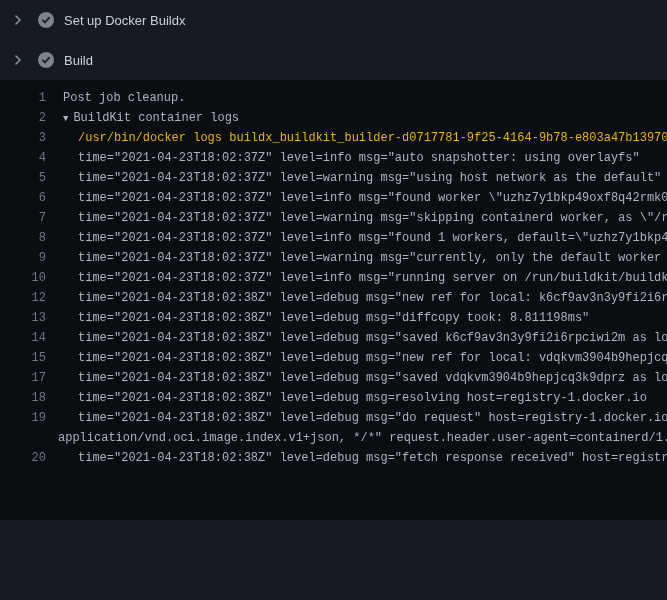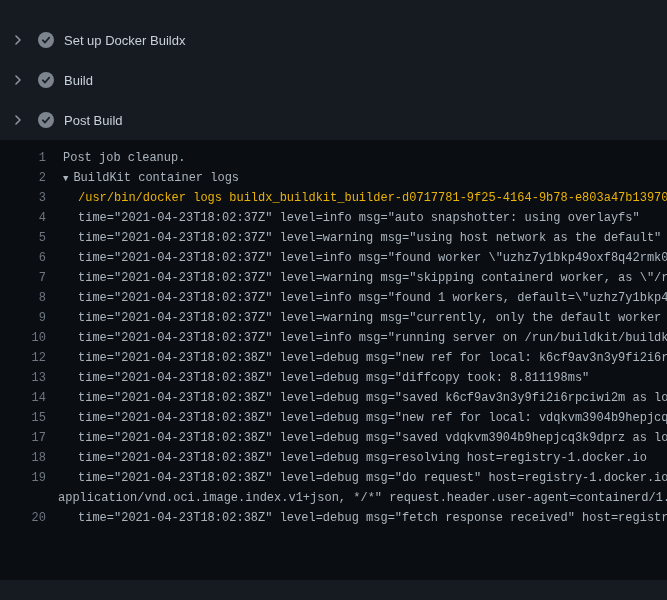--- a/index.html
+++ b/index.html
@@ -2,21 +2,21 @@
 <html><head>
 <meta charset="utf-8">
 <style>
   html,body { margin:0; padding:0; }
   body {
     width:667px; height:600px; overflow:hidden;
     background:#161b22;
     font-family:"Liberation Sans", sans-serif;
     -webkit-font-smoothing:antialiased;
   }
-  .steps { width:667px;margin-top:20px; }
+  .steps { width:667px; }
   .step-row {
     height:40px; display:flex; align-items:center;
     padding-left:10px; box-sizing:border-box; cursor:pointer;
   }
   .step-row.expanded {
     background:#1d232c;
     border-radius:8px 8px 0 0;
   }
   .chev { width:16px; height:16px; flex:0 0 16px; margin-right:12px; display:flex; align-items:center; justify-content:center; }
   .status { width:16px; height:16px; flex:0 0 16px; margin-right:10px; }
@@ -69,34 +69,20 @@
     </span>
     <span class="status">
       <svg width="16" height="16" viewBox="0 0 16 16">
           <circle cx="8" cy="8" r="8" fill="#7d848d"></circle>
           <path d="M4.8 8.3l2.2 2.2 4.2-4.8" fill="none" stroke="#1b212a" stroke-width="1.8" stroke-linecap="round" stroke-linejoin="round"></path>
         </svg>
     </span>
     <span class="step-label">Build</span>
   </div>
 
-  <div class="step-row">
-    <span class="chev">
-      <svg width="16" height="16" viewBox="0 0 16 16">
-          <path d="M6 4l4 4-4 4" fill="none" stroke="#8b949e" stroke-width="1.6" stroke-linecap="round" stroke-linejoin="round"></path>
-        </svg>
-    </span>
-    <span class="status">
-      <svg width="16" height="16" viewBox="0 0 16 16">
-          <circle cx="8" cy="8" r="8" fill="#7d848d"></circle>
-          <path d="M4.8 8.3l2.2 2.2 4.2-4.8" fill="none" stroke="#1b212a" stroke-width="1.8" stroke-linecap="round" stroke-linejoin="round"></path>
-        </svg>
-    </span>
-    <span class="step-label">Post Build</span>
-  </div>
 
 
 </div>
 
 <div class="log" id="log">
   <div class="log-row">
     <span class="log-num">1</span>
     <span class="log-text">Post job cleanup.</span>
   </div>
 

